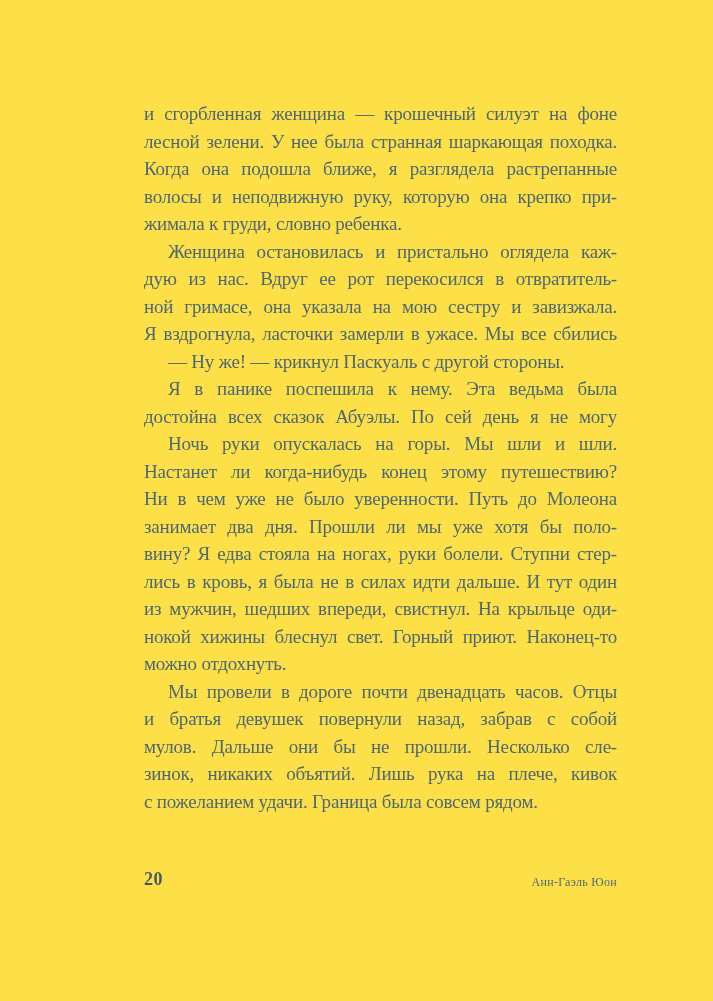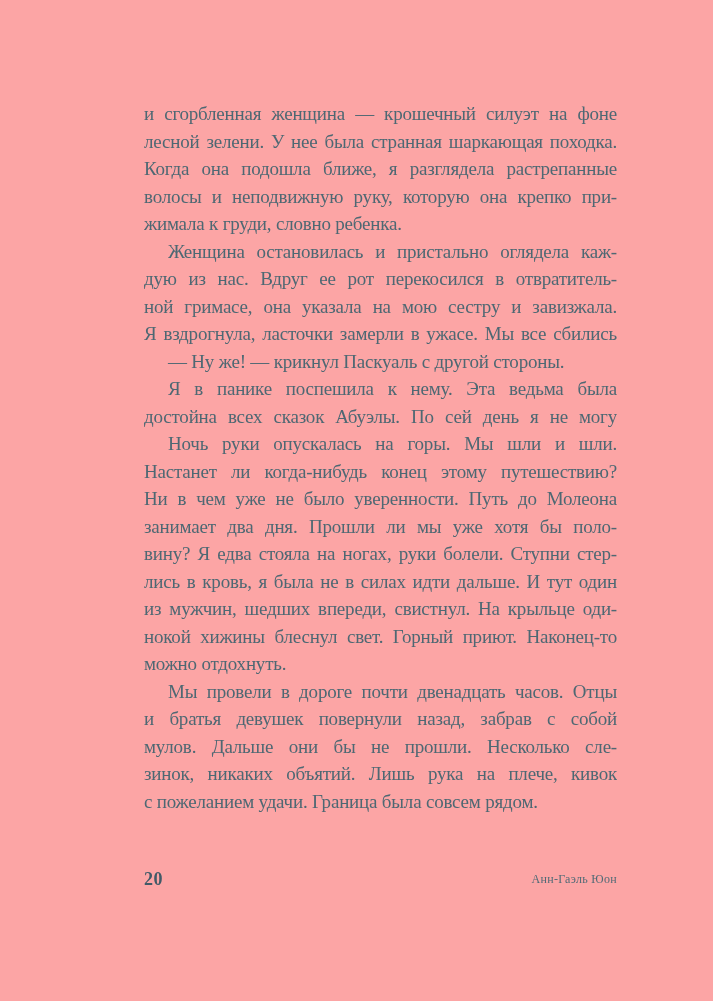--- a/index.html
+++ b/index.html
@@ -10,21 +10,21 @@
     width: 713px;
     height: 1001px;
     position: relative;
     background: #ffffff;
     font-family: "Liberation Serif", "DejaVu Serif", serif;
     overflow: hidden;
   }
   .book-page {
     position: absolute;
     inset: 0;
-    background: #fca5a5;
+    background: #fde047;
   }
   .text-block {
     position: absolute;
     left: 144px;
     top: 100px;
     width: 473px;
     color: #4e6873;
     font-size: 19px;
     line-height: 27.5px;
   }
@@ -49,21 +49,21 @@
   .line.indent {
     text-indent: 24px;
   }
   .page-footer {
     position: absolute;
     left: 144px;
     top: 869px;
     width: 473px;
     display: flex;
     justify-content: space-between;
-    align-items: center;
+    align-items: flex-end;
   }
   .page-number {
     font-size: 18px;
     font-weight: bold;
     color: #415a68;
     letter-spacing: 0.5px;
   }
   .author-name {
     font-size: 12px;
     color: #506a76;

